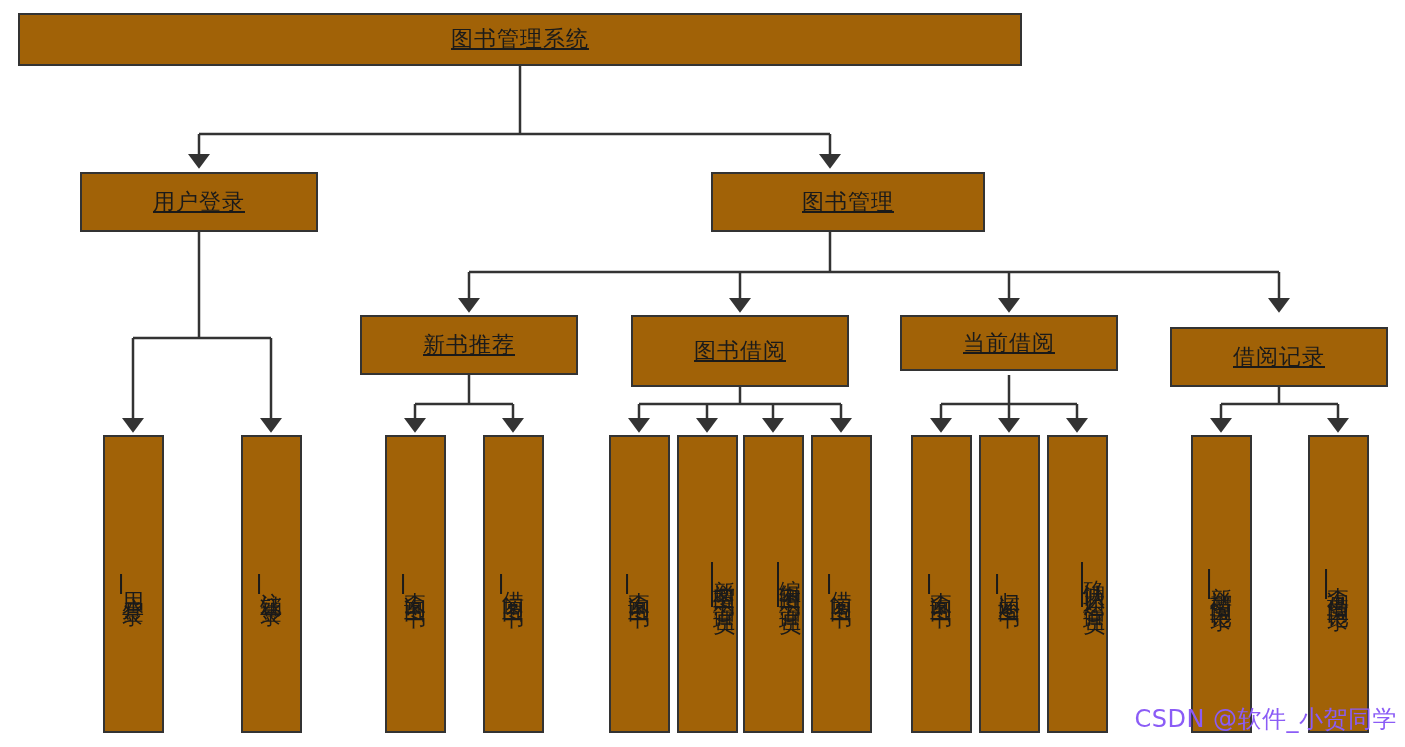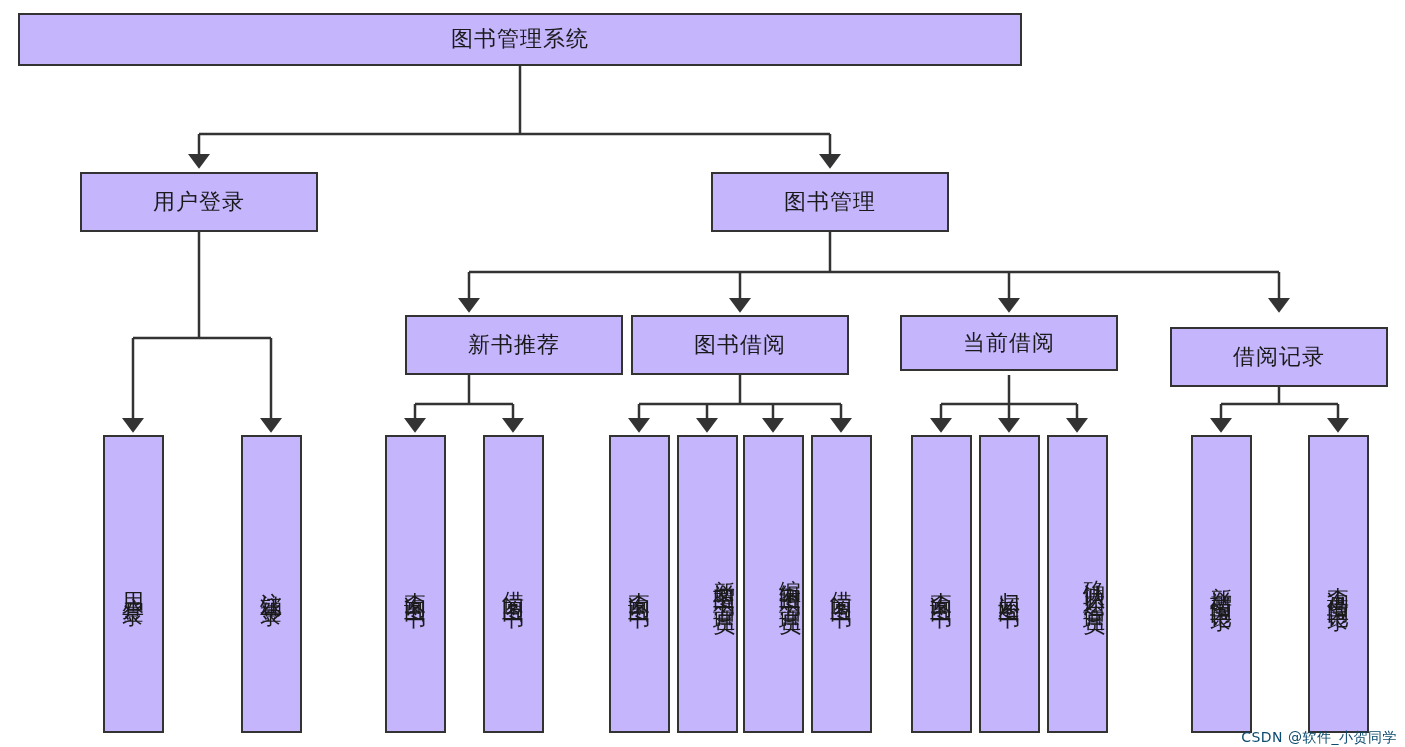--- a/index.html
+++ b/index.html
@@ -12,25 +12,26 @@
     width: 1405px;
     height: 747px;
     background: #ffffff;
     font-family: "DejaVu Sans", "Liberation Sans", sans-serif;
     overflow: hidden;
   }
   .node {
     position: absolute;
     box-sizing: border-box;
     border: 2.5px solid #333333;
-    background: #c4b5fd;
+    background: #a16207;
     display: flex;
     align-items: center;
     justify-content: center;
     color: #1a1a1a;
+    text-decoration: underline;
   }
   .node.horiz {
     font-size: 22px;
     letter-spacing: 1px;
     line-height: 1.1;
   }
   .node.vert {
     writing-mode: vertical-rl;
     text-orientation: upright;
     font-size: 22px;
@@ -48,23 +49,23 @@
     position: absolute;
     left: 0;
     top: 0;
     width: 1405px;
     height: 747px;
     pointer-events: none;
   }
   .watermark {
     position: absolute;
     right: 8px;
-    bottom: 0;
-    font-size: 14px;
-    color: #0c4a6e;
+    bottom: 12px;
+    font-size: 24px;
+    color: #8b5cf6;
     letter-spacing: 0.5px;
     white-space: nowrap;
   }
 </style>
 </head>
 <body>
 
 <div id="canvas">
 
   <svg class="edges" viewBox="0 0 1405 747">
@@ -114,25 +115,25 @@
       <path d="M1221,404 L1338,404"></path>
       <path d="M1221,404 L1221,424" marker-end="url(#arrow)"></path>
       <path d="M1338,404 L1338,424" marker-end="url(#arrow)"></path>
     </g>
   </svg>
 
   <div class="node horiz" style="left:18px; top:13px; width:1004px; height:53px;">图书管理系统</div>
 
   <div class="node horiz" style="left:80px; top:172px; width:238px; height:60px;">用户登录</div>
 
-  <div class="node horiz" style="left:711px; top:172px; width:238px; height:60px;">图书管理</div>
+  <div class="node horiz" style="left:711px; top:172px; width:274px; height:60px;">图书管理</div>
 
-  <div class="node horiz" style="left:360px; top:315px; width:218px; height:60px;margin-left:45px;">新书推荐</div>
+  <div class="node horiz" style="left:360px; top:315px; width:218px; height:60px;">新书推荐</div>
 
-  <div class="node horiz" style="left:631px; top:315px; width:218px; height:60px;">图书借阅</div>
+  <div class="node horiz" style="left:631px; top:315px; width:218px; height:72px;">图书借阅</div>
 
   <div class="node horiz" style="left:900px; top:315px; width:218px; height:56px;">当前借阅</div>
 
   <div class="node horiz" style="left:1170px; top:315px; width:218px; height:60px;margin-top:12px;">借阅记录</div>
 
   <div class="node vert tall" style="left:103px; top:435px; width:61px; height:298px;">用户登录</div>
 
   <div class="node vert tall" style="left:241px; top:435px; width:61px; height:298px;">注销登录</div>
 
   <div class="node vert tall" style="left:385px; top:435px; width:61px; height:298px;">查询图书</div>

